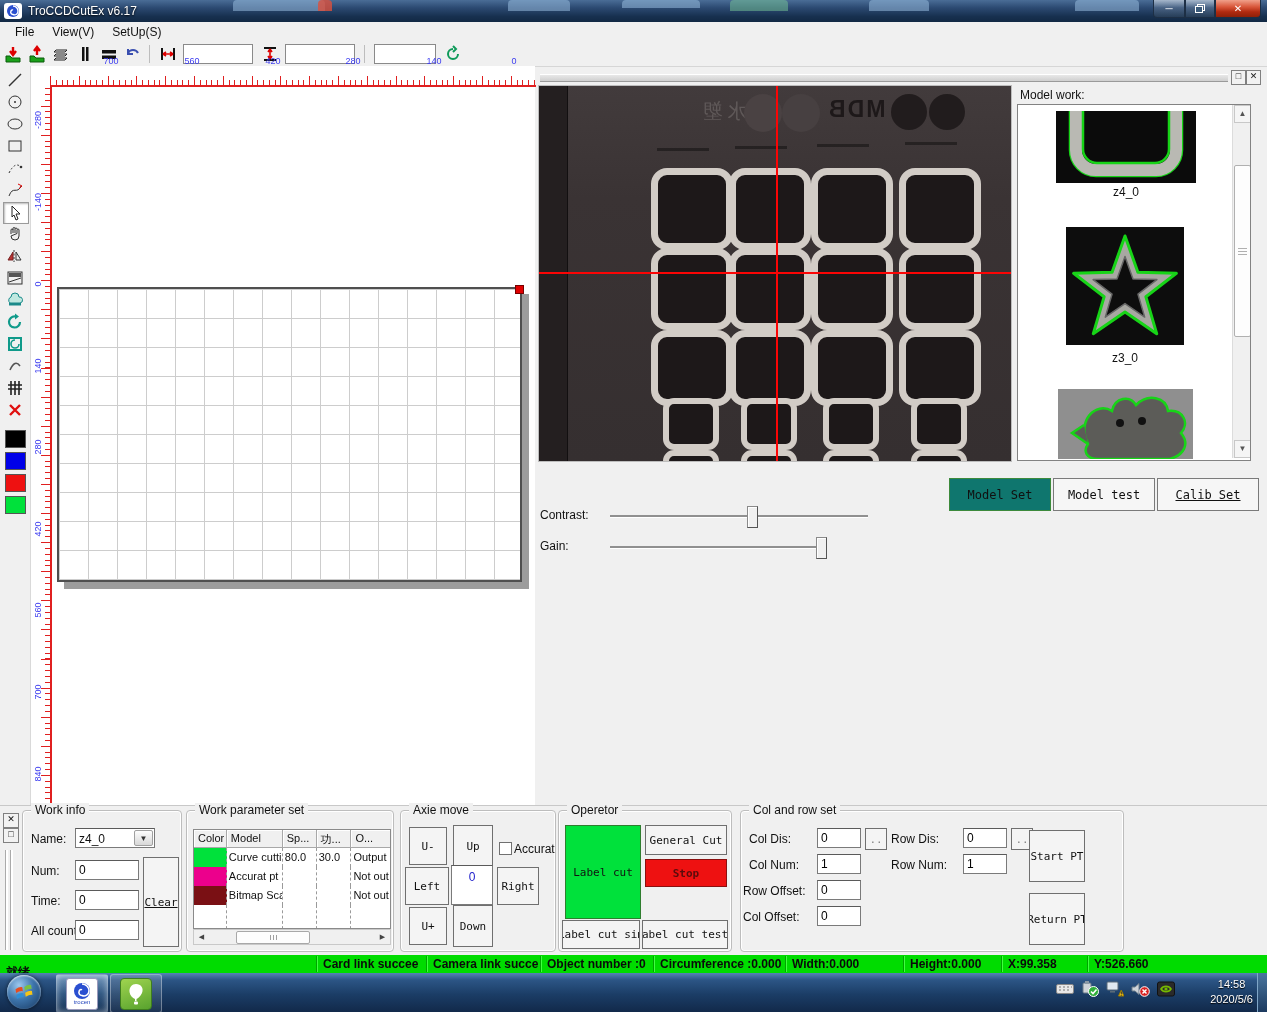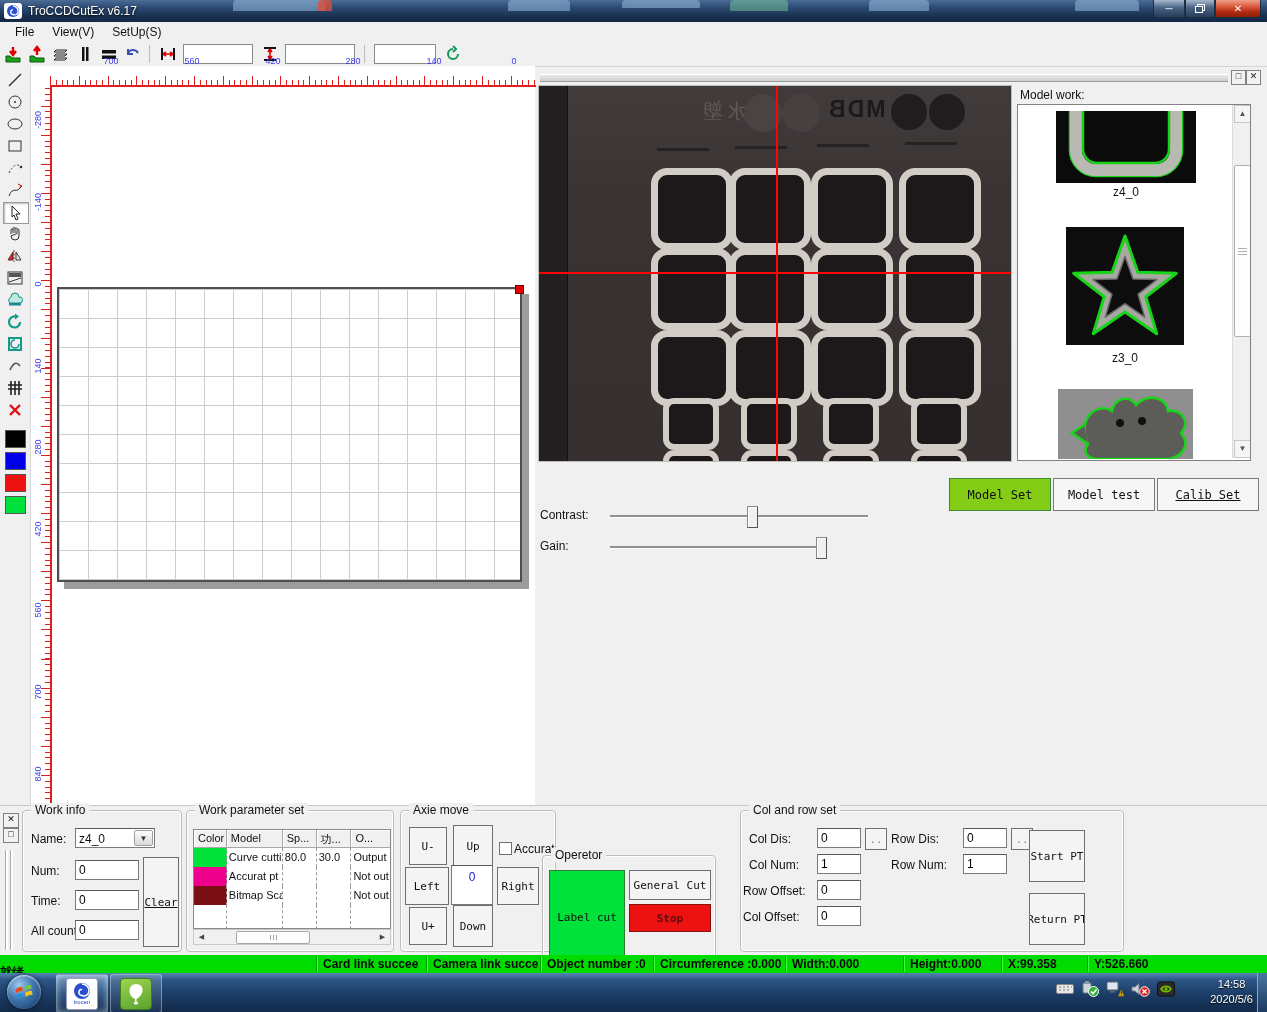--- a/index.html
+++ b/index.html
@@ -86,21 +86,21 @@
   .model-list{position:absolute;left:1017px;top:104px;width:232px;height:355px;background:#fff;border:1px solid #828282;overflow:hidden;}
   .thumb-label{position:absolute;width:140px;text-align:center;font-size:12px;}
   .vscroll{position:absolute;right:0;top:0;width:17px;height:353px;background:#f0f0f0;border-left:1px solid #dcdcdc;}
   .vs-arrow{position:absolute;left:1px;width:15px;height:16px;background:#f5f5f5;border:1px solid #c8c8c8;color:#555;font-size:8px;text-align:center;line-height:15px;}
   .vs-thumb{position:absolute;left:1px;top:60px;width:15px;height:170px;background:#fdfdfd;border:1px solid #b0b0b0;border-radius:2px;}
   .vs-grip{position:absolute;left:3px;top:82px;width:9px;height:1px;background:#b0b0b0;box-shadow:0 3px 0 #b0b0b0,0 6px 0 #b0b0b0;}
 
   
   .mbtn{position:absolute;height:31px;border:1px solid #7a7a7a;background:#f6f6f6;
     font-family:"DejaVu Sans Mono","Liberation Mono",monospace;font-size:12px;display:flex;align-items:center;justify-content:center;}
-  .mbtn.green{background:#84cc16;border-color:#3c8a3c;}
+  .mbtn.green{background:#0f766e;border-color:#3c8a3c;}
 
   
   .dock{position:absolute;left:0;top:805px;width:1267px;height:150px;background:#f0f0f0;border-top:1px solid #c8c8c8;}
   .group{position:absolute;border:1px solid #bdbdbd;border-radius:4px;box-shadow:inset 0 0 0 1px #fff;}
   .group-title{position:absolute;top:-8px;left:8px;background:#f0f0f0;padding:0 4px;font-size:12px;}
   .dbtn{position:absolute;border:1px solid #6f6f6f;background:#f4f4f4;
     font-family:"DejaVu Sans Mono","Liberation Mono",monospace;font-size:11px;
     display:flex;align-items:center;justify-content:center;overflow:hidden;white-space:nowrap;}
   .dinput{position:absolute;border:1px solid #7a7a7a;border-top-color:#5a5a5a;background:#fff;font-size:12px;
     font-family:"Liberation Sans",sans-serif;padding:0 3px;box-sizing:border-box;}
@@ -124,21 +124,21 @@
   .hs-thumb{position:absolute;left:42px;top:1px;width:72px;height:11px;background:#fdfdfd;border:1px solid #a8a8a8;border-radius:2px;}
   .hs-grip{position:absolute;left:50%;top:3px;width:1px;height:5px;background:#a0a0a0;box-shadow:3px 0 0 #a0a0a0,-3px 0 0 #a0a0a0;}
 
   .checkbox{position:absolute;width:11px;height:11px;background:#fff;border:1px solid #707070;}
   .btn-green{background:#00e13b;border-color:#2f7d2f;}
   .btn-red{background:#ee1111;border-color:#8a0f0f;color:#5a0c0c;font-weight:bold;}
 
   
   .statusbar{position:absolute;left:0;top:955px;width:1267px;height:18px;background:#00dc00;display:flex;align-items:center;
     font-size:12px;font-weight:600;color:#0a0a0a;}
-  .sb-ready{width:316px;box-sizing:border-box;margin-top:16px;}
+  .sb-ready{padding-left:6px;width:316px;box-sizing:border-box;margin-top:16px;}
   .sb-cell{border-left:1px solid #00a400;box-shadow:inset 1px 0 0 #40ff40;padding:1px 0 0 6px;height:16px;box-sizing:border-box;overflow:hidden;white-space:nowrap;}
 
   
   .taskbar{position:absolute;left:0;top:973px;width:1267px;height:39px;
     background:linear-gradient(180deg,#5585b5 0%,#2c5585 18%,#1b3d66 55%,#12294a 100%);}
   .orb{position:absolute;left:7px;top:2px;width:34px;height:34px;border-radius:50%;
     background:radial-gradient(circle at 35% 30%,#9cc8ee 0%,#3d74ab 45%,#16365e 100%);
     box-shadow:inset 0 1px 2px rgba(255,255,255,.8),0 0 4px rgba(0,0,0,.6);display:flex;align-items:center;justify-content:center;}
   .taskbtn{position:absolute;top:1px;width:50px;height:37px;border-radius:3px;border:1px solid rgba(255,255,255,.35);
     display:flex;align-items:center;justify-content:center;}
@@ -548,21 +548,21 @@
       <div class="dbtn" style="left:52px;top:14px;width:38px;height:40px;">Up</div>
       <div class="checkbox" style="left:98px;top:31px;"></div>
       <span class="dlabel" style="left:113px;top:31px;">Accurat</span>
       <div class="dbtn" style="left:4px;top:56px;width:42px;height:36px;">Left</div>
       <div class="dinput" style="left:50px;top:54px;width:42px;height:40px;color:#2222cc;text-align:center;padding-top:4px;">0</div>
       <div class="dbtn" style="left:96px;top:56px;width:40px;height:36px;">Right</div>
       <div class="dbtn" style="left:8px;top:96px;width:36px;height:36px;">U+</div>
       <div class="dbtn" style="left:52px;top:94px;width:38px;height:40px;">Down</div>
     </div>
 
-    <div class="group" style="left:542px;top:4px;width:172px;height:140px;margin-top:45px;">
+    <div class="group" style="left:558px;top:4px;width:172px;height:140px;">
       <span class="group-title">Operetor</span>
       <div class="dbtn btn-green" style="left:6px;top:14px;width:74px;height:92px;">Label cut</div>
       <div class="dbtn" style="left:86px;top:14px;width:80px;height:28px;">General Cut</div>
       <div class="dbtn btn-red" style="left:86px;top:48px;width:80px;height:26px;">Stop</div>
       <div class="dbtn" style="left:3px;top:109px;width:76px;height:27px;">Label cut sim</div>
       <div class="dbtn" style="left:83px;top:109px;width:84px;height:27px;">abel cut test</div>
     </div>
 
     <div class="group" style="left:740px;top:4px;width:354px;height:140px;padding-left:28px;">
       <span class="group-title">Col and row set</span>

